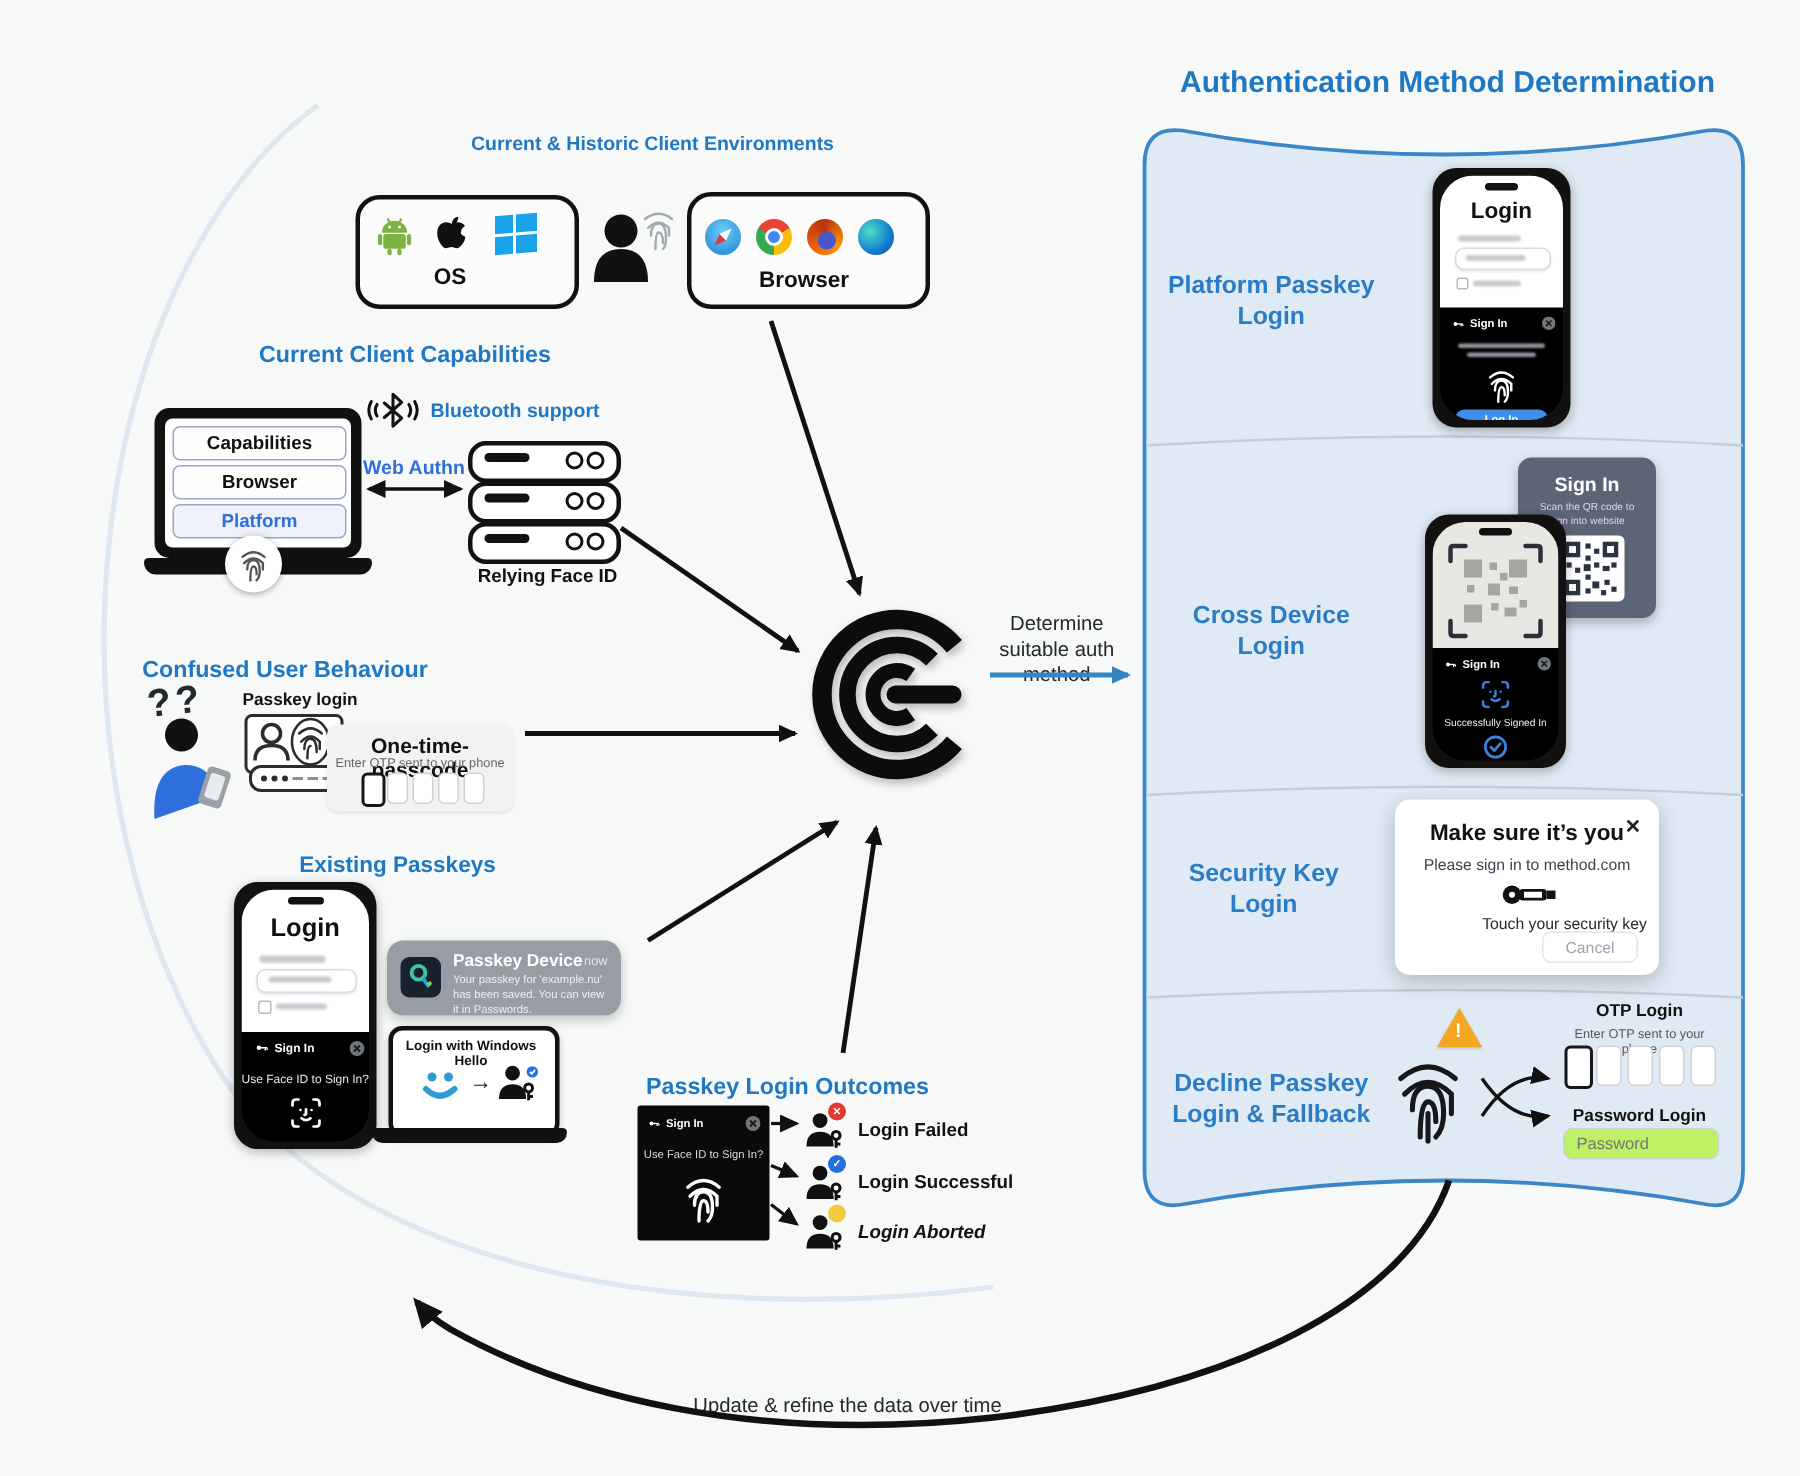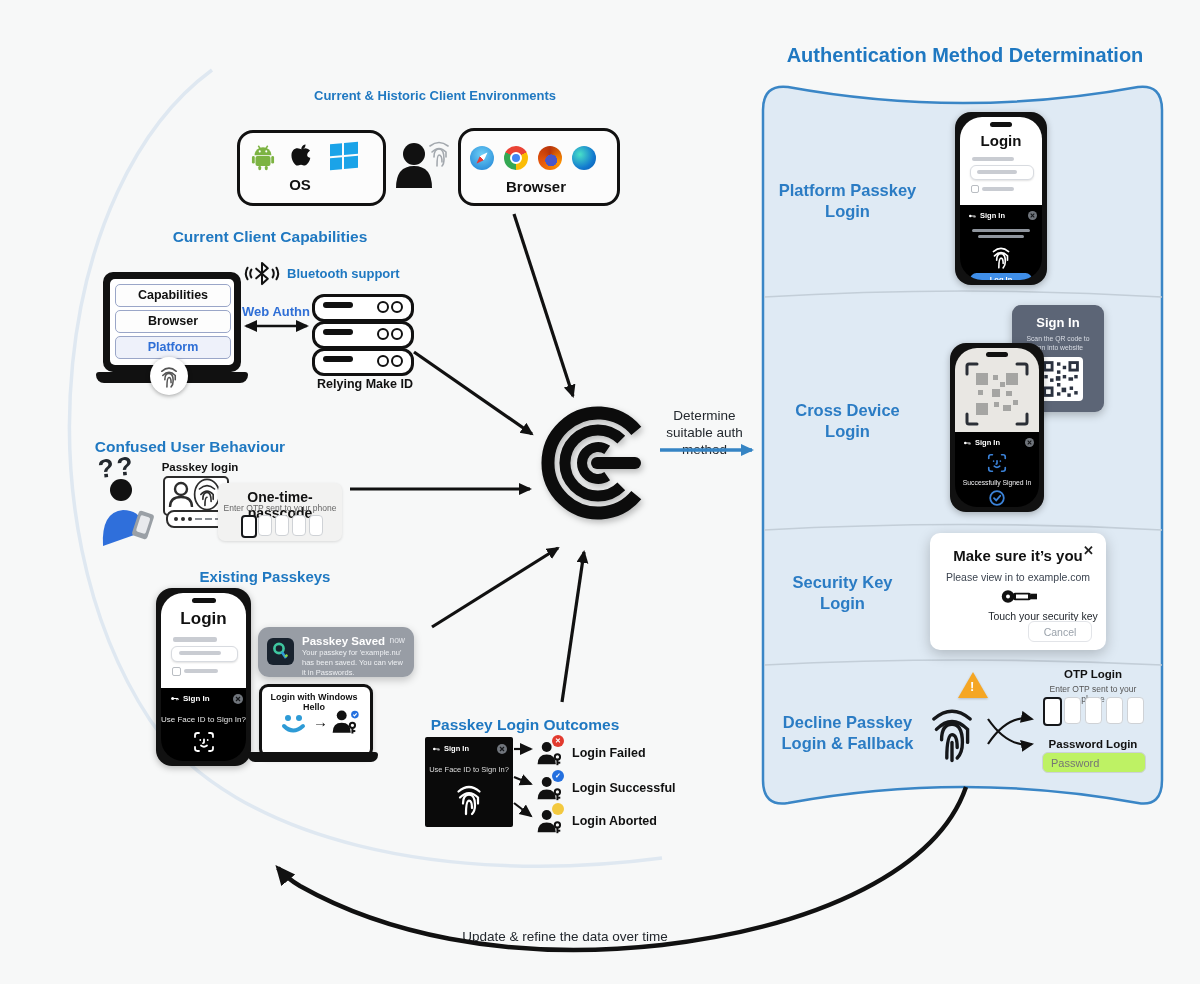--- a/index.html
+++ b/index.html
@@ -146,21 +146,21 @@
   <div class="server" style="left:312px;top:321px;">
       <div class="dash"></div>
       <div class="d1"></div>
       <div class="d2"></div>
     </div>
   <div class="server" style="left:312px;top:348px;">
       <div class="dash"></div>
       <div class="d1"></div>
       <div class="d2"></div>
     </div>
-  <div class="abs blk-title" style="left:310px;top:377px;width:110px;text-align:center;font-size:12.5px;">Relying Make ID</div>
+  <div class="abs blk-title" style="left:310px;top:377px;width:110px;text-align:center;font-size:12.5px;">Relying Face ID</div>
 
   <div class="abs" style="left:98px;top:452px;font-weight:bold;font-size:26px;color:#23282e;letter-spacing:3px;transform:rotate(-6deg);">??</div>
   <svg class="abs" style="left:95px;top:478px;" width="64" height="70" viewBox="0 0 64 70">
     <circle cx="26" cy="12" r="11" fill="#111"></circle>
     <path d="M8 68 Q6 34 28 32 Q44 32 48 46 L42 56 Z" fill="#2f6fdb"></path>
     <rect x="40" y="34" width="16" height="26" rx="3" fill="#9aa0a6" transform="rotate(18 48 47)"></rect>
     <rect x="43" y="38" width="10" height="17" rx="2" fill="#e8eaed" transform="rotate(18 48 47)"></rect>
   </svg>
   <div class="abs blk-title" style="left:155px;top:461px;width:90px;text-align:center;font-size:11.5px;">Passkey login</div>
   <div class="abs" style="left:163px;top:476px;width:62px;height:36px;border:2.5px solid #2c2c2c;border-radius:5px;background:#fff;"></div>
@@ -236,21 +236,21 @@
   </div>
 
   <div class="notif" style="left:258px;top:627px;width:156px;height:50px;">
     <div class="abs" style="left:9px;top:11px;width:27px;height:27px;border-radius:6px;background:#18222e;">
       <svg width="27" height="27" viewBox="0 0 27 27">
           <circle cx="12" cy="10.5" r="4.6" fill="none" stroke="#3fc6a0" stroke-width="2.6"></circle>
           <line x1="14.8" y1="14" x2="19" y2="20" stroke="#2e9bd6" stroke-width="2.6"></line>
           <line x1="18" y1="18.6" x2="20.5" y2="17" stroke="#8bd44a" stroke-width="2.4"></line>
         </svg>
     </div>
-    <div class="abs" style="left:44px;top:8px;font-weight:bold;font-size:11.5px;color:#fff;">Passkey Saved</div>
+    <div class="abs" style="left:44px;top:8px;font-weight:bold;font-size:11.5px;color:#fff;">Passkey Device</div>
     <div class="abs" style="right:9px;top:8px;font-size:8.5px;color:#e6e8ec;">now</div>
     <div class="abs" style="left:44px;top:21px;width:104px;font-size:7.5px;line-height:1.3;color:#eef0f3;filter:blur(0.4px);">Your passkey for 'example.nu' has been saved. You can view it in Passwords.</div>
   </div>
 
   <div class="abs" style="left:259px;top:684px;width:108px;height:68px;background:#fff;border:3px solid #111;border-radius:9px;box-shadow:0 2px 5px rgba(0,0,0,.18);"></div>
   <div class="abs blk-title" style="left:263px;top:692px;width:102px;text-align:center;font-size:9px;">Login with Windows Hello</div>
   <svg class="abs" style="left:278px;top:708px;" width="30" height="30" viewBox="0 0 30 30">
     <circle cx="10" cy="10" r="3" fill="#2e9bd6"></circle>
       <circle cx="21" cy="10" r="3" fill="#2e9bd6"></circle>
     <path d="M6 18 Q15 27 25 18" fill="none" stroke="#2e9bd6" stroke-width="4" stroke-linecap="round"></path>
@@ -313,21 +313,21 @@
   <div class="outcome-label" style="left:572px;top:781px;">Login Successful</div>
 
   <svg class="abs" style="left:536px;top:806px;" width="28" height="28" viewBox="0 0 34 34">
     <circle cx="13" cy="11" r="6" fill="#111"></circle>
       <path d="M2 32 Q2 20 13 20 Q24 20 24 32 Z" fill="#111"></path>
     <circle cx="26" cy="23" r="3.2" fill="none" stroke="#111" stroke-width="2.4"></circle>
       <line x1="26" y1="26" x2="26" y2="33" stroke="#111" stroke-width="2.4"></line>
       <line x1="26" y1="30" x2="29.5" y2="30" stroke="#111" stroke-width="2.4"></line>
   </svg>
   <div class="badge" style="left:552px;top:803px;width:12px;height:12px;background:#f3c93f;"></div>
-  <div class="outcome-label" style="left:572px;top:814px;">Login Aborted</div>
+  <div class="outcome-label" style="left:572px;top:814px;font-style:italic;">Login Aborted</div>
 
   <svg class="abs" style="left:538px;top:403px;filter:drop-shadow(2px 3px 3px rgba(0,0,0,.25));" width="120" height="120" viewBox="0 0 120 120">
     <g stroke="#0c0c0c" fill="none">
       <path d="M98.3 27.9 A50 50 0 1 0 98.3 92.1" stroke-width="13"></path>
       <path d="M83.3 36.7 A33 33 0 1 0 83.3 83.3" stroke-width="11"></path>
       <path d="M69.2 46.9 A16 16 0 1 0 69.2 73.1" stroke-width="10"></path>
     </g>
     <rect x="53" y="54" width="50" height="12" rx="6" fill="#0c0c0c"></rect>
   </svg>
   <div class="abs" style="left:657px;top:408px;width:95px;text-align:center;font-size:13.5px;color:#23282e;line-height:1.25;">Determine suitable auth method</div>
@@ -460,21 +460,21 @@
         <circle cx="8" cy="8" r="6.8" fill="none" stroke="#3b82d8" stroke-width="1.8"></circle>
         <path d="M5 8.2 L7.2 10.4 L11.2 5.8" fill="none" stroke="#3b82d8" stroke-width="1.8" stroke-linecap="round"></path>
       </svg>
     </div>
   </div>
 
   <div class="abs section-label" style="left:770px;top:572px;width:145px;">Security Key Login</div>
   <div class="dialog" style="left:930px;top:533px;width:176px;height:117px;">
     <div class="abs" style="right:12px;top:10px;font-size:13px;color:#222;font-weight:bold;">✕</div>
     <div class="abs" style="left:0;top:14px;width:176px;text-align:center;font-size:15px;font-weight:600;color:#111;">Make sure it’s you</div>
-    <div class="abs" style="left:0;top:38px;width:176px;text-align:center;font-size:10.5px;color:#3c4450;">Please view in to example.com</div>
+    <div class="abs" style="left:0;top:38px;width:176px;text-align:center;font-size:10.5px;color:#3c4450;">Please sign in to method.com</div>
     <svg class="abs" style="left:70px;top:55px;" width="40" height="17" viewBox="0 0 40 16">
       <circle cx="8" cy="8" r="6.2" fill="#111"></circle>
         <circle cx="8" cy="8" r="2" fill="#fff"></circle>
       <rect x="13" y="4.2" width="18" height="7.6" rx="2" fill="#111"></rect>
         <rect x="16" y="6" width="12" height="4" fill="#fff"></rect>
       <rect x="31" y="5.2" width="6" height="5.6" fill="#111"></rect>
     </svg>
     <div class="abs" style="left:0;top:77px;width:176px;text-align:center;font-size:10.5px;color:#23282e;padding-left:25px;">Touch your security key</div>
     <div class="cancel-btn" style="right:14px;bottom:8px;width:62px;height:19px;text-align:right;">Cancel</div>
   </div>

